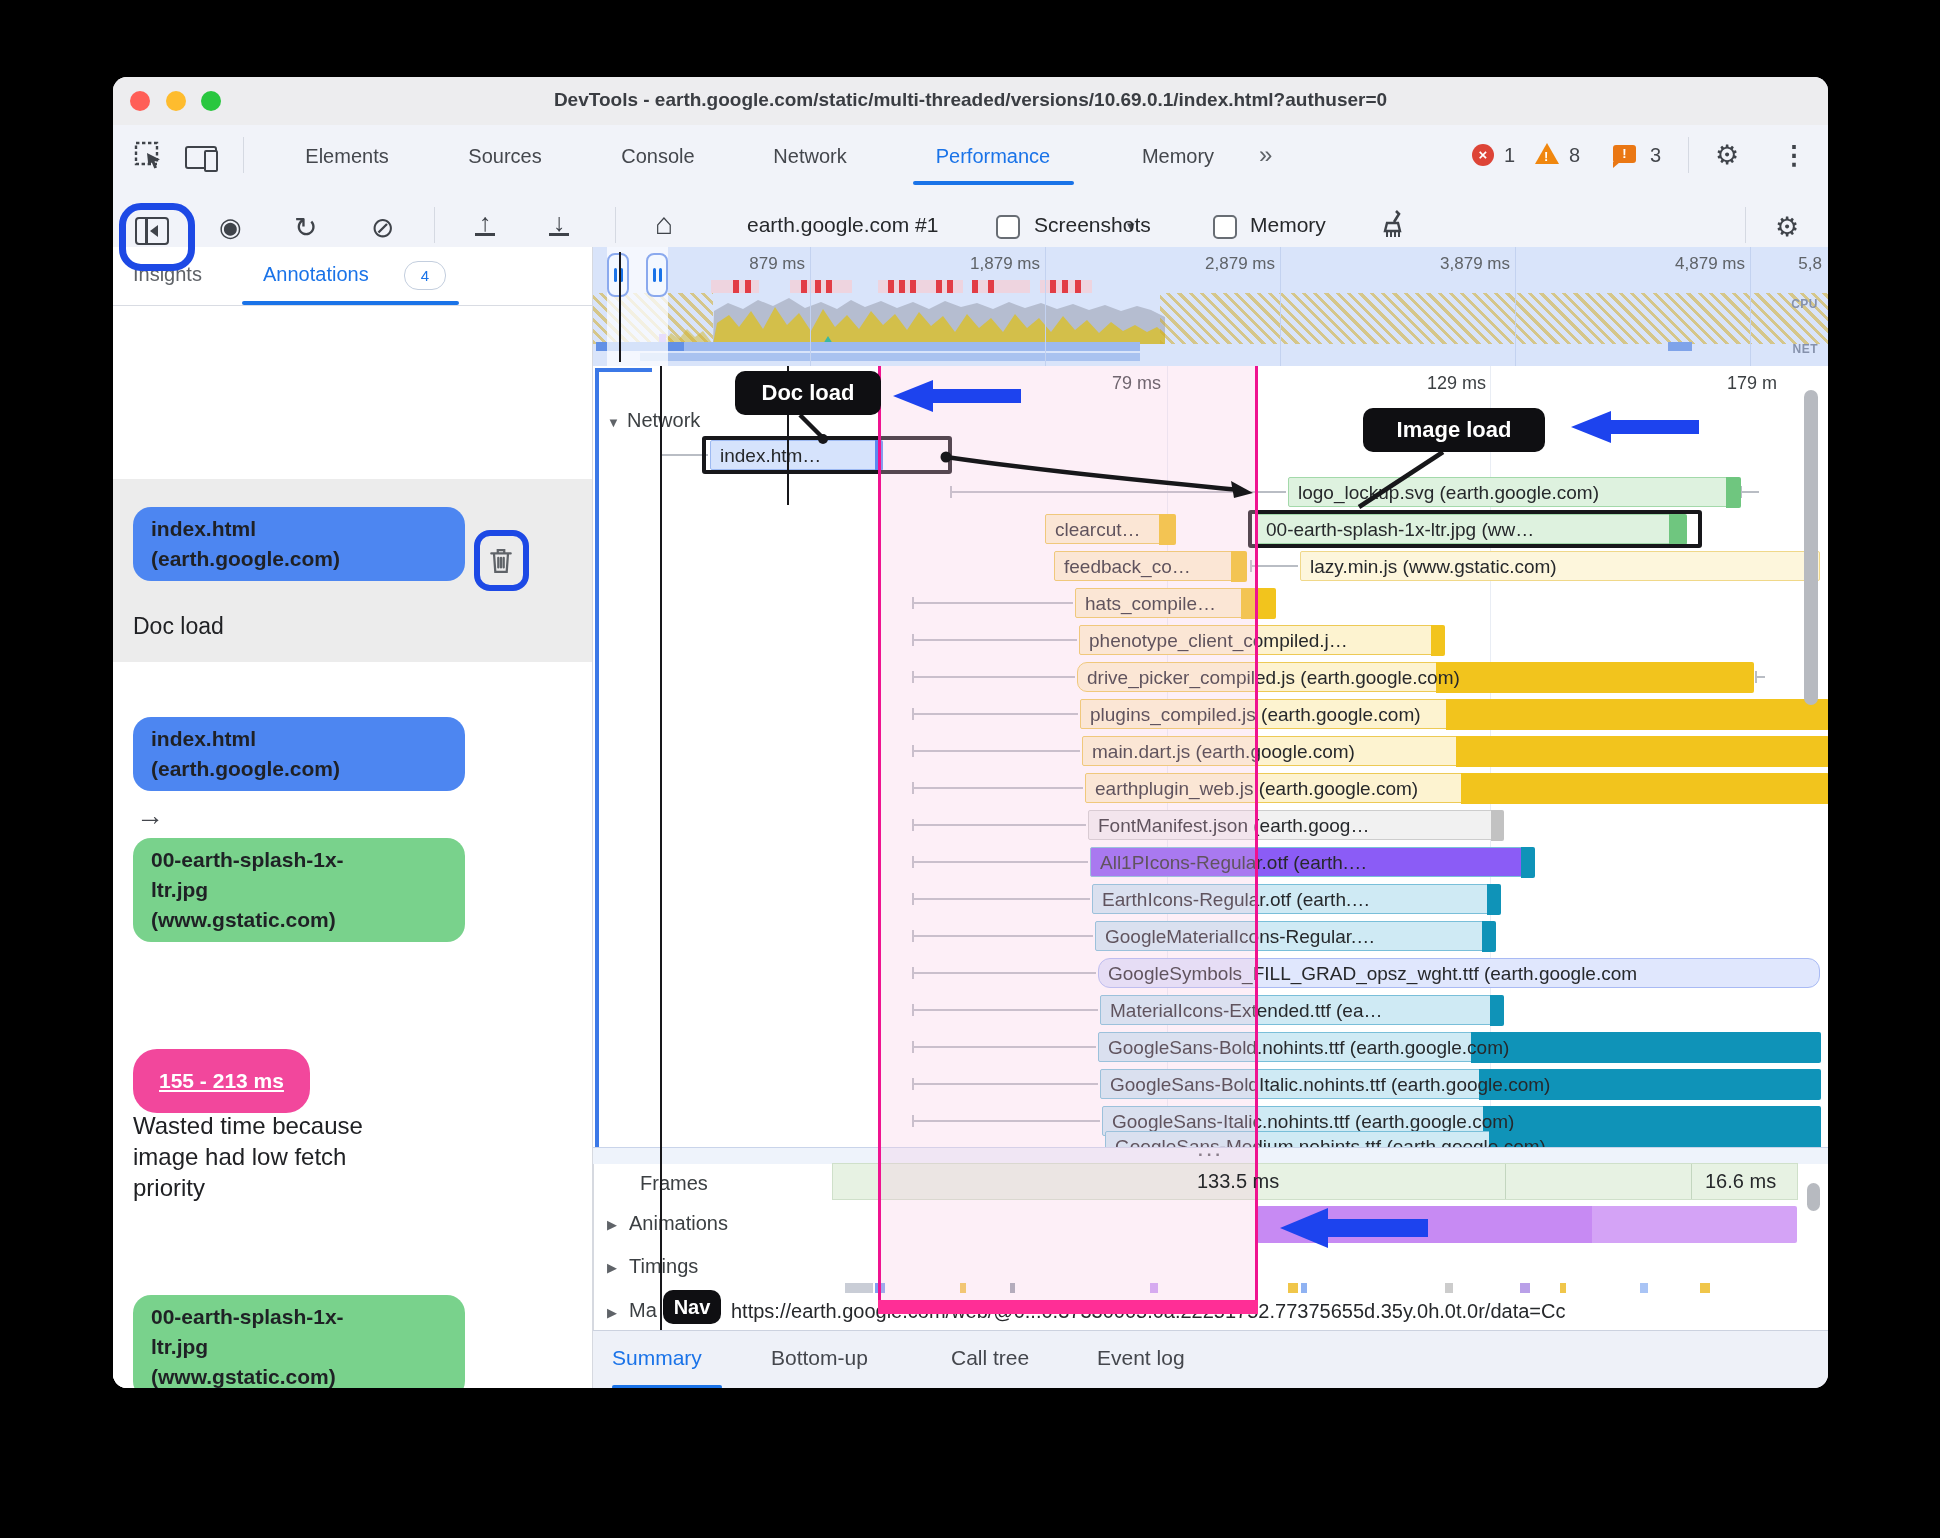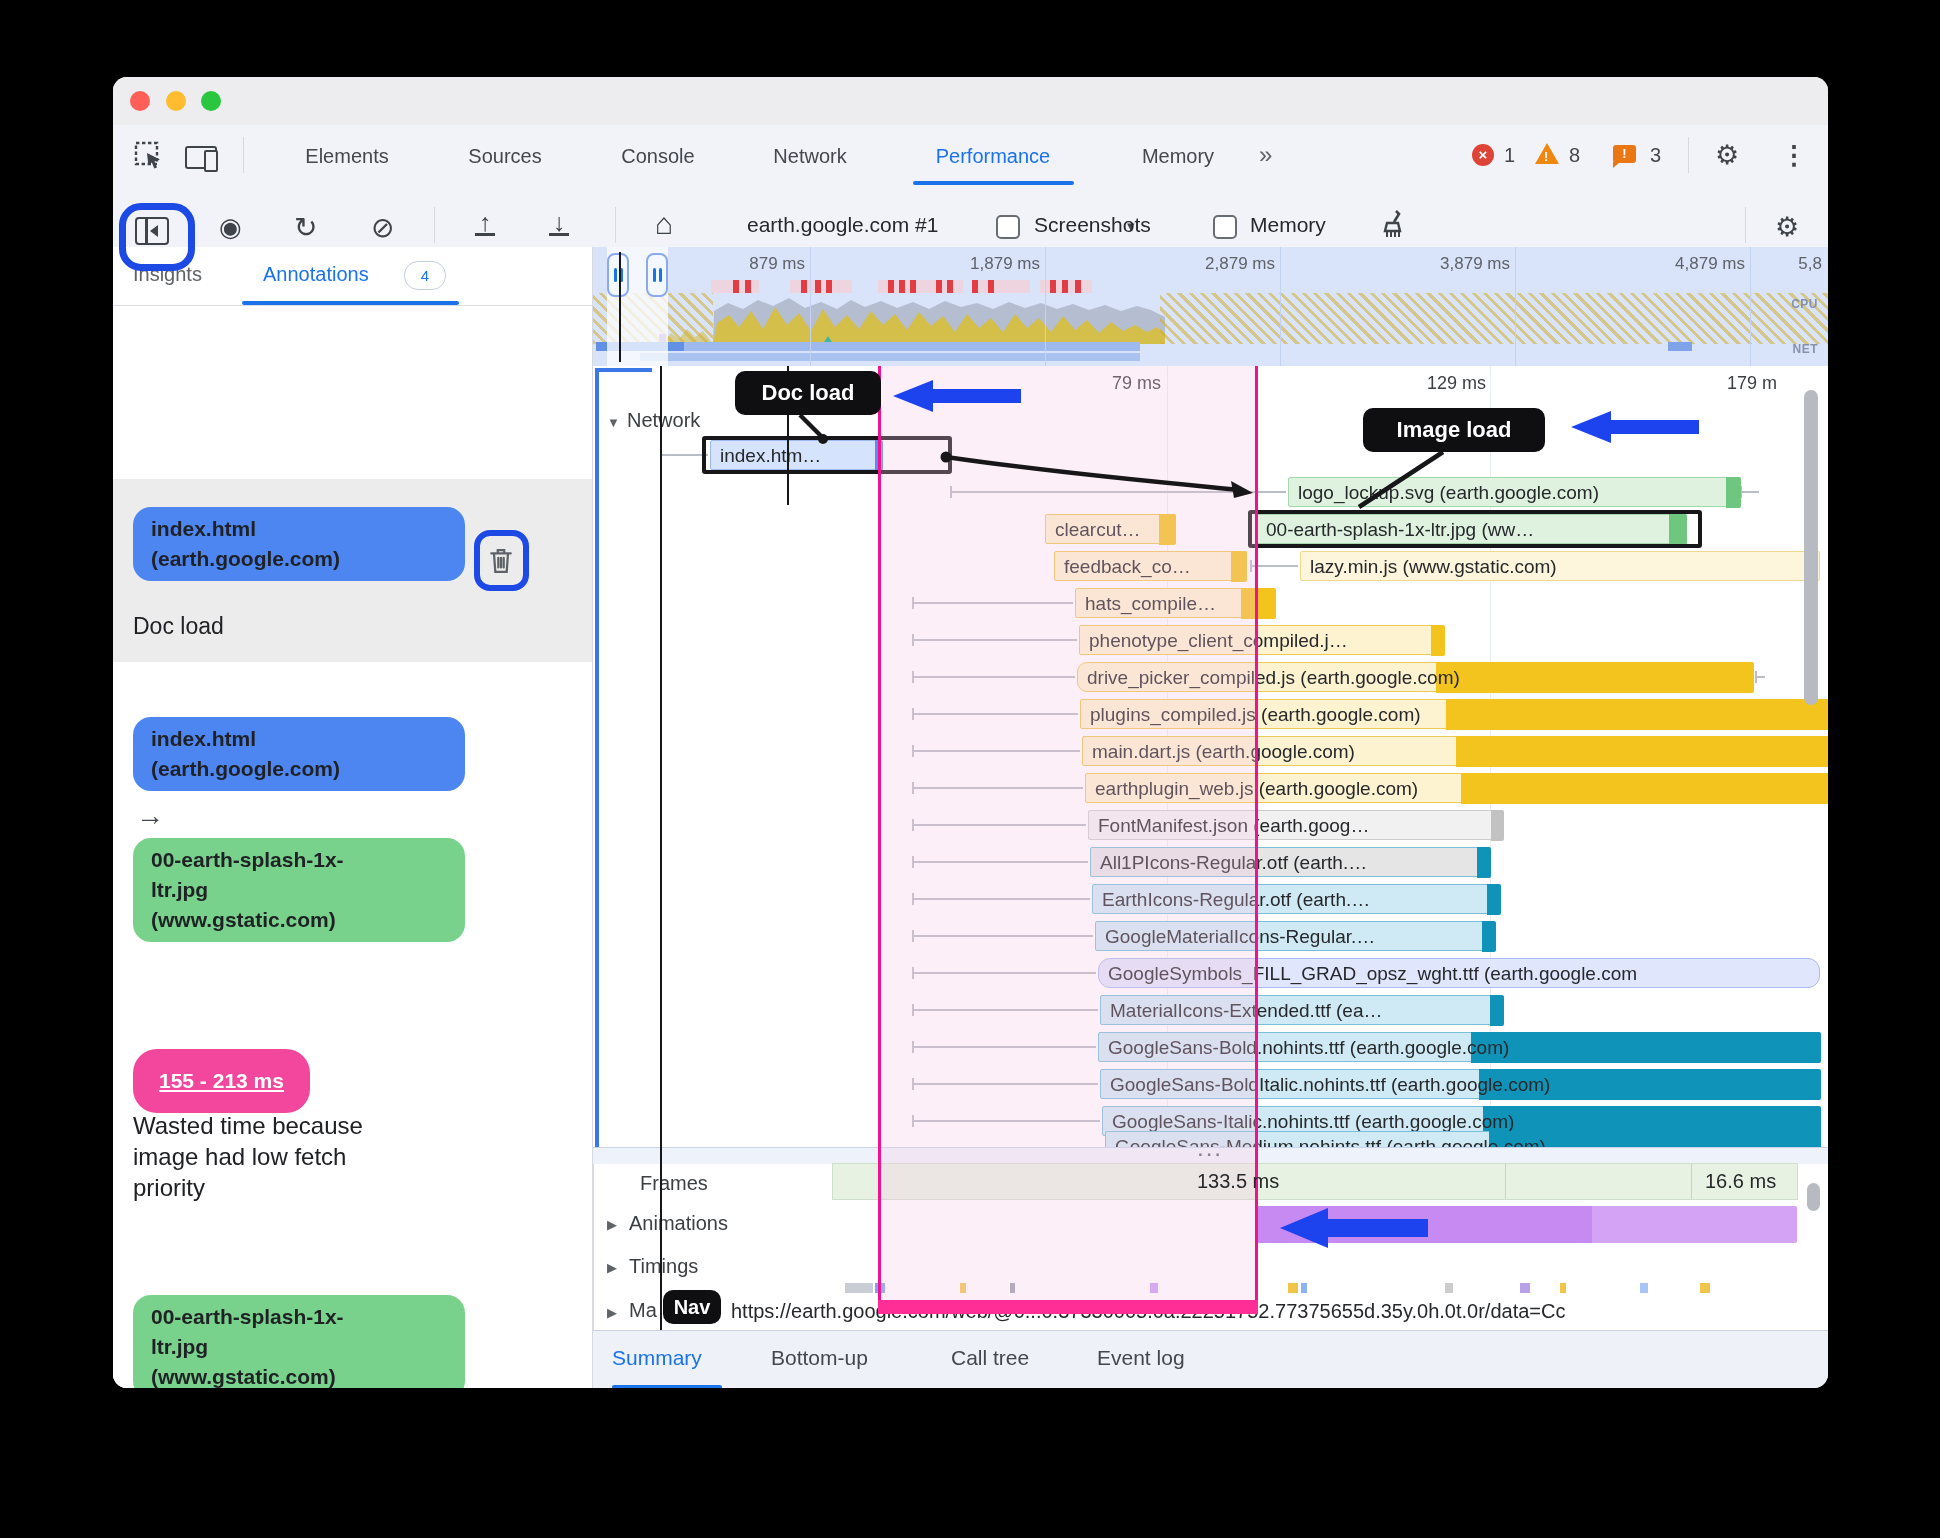--- a/index.html
+++ b/index.html
@@ -50,20 +50,21 @@
 </head>
 <body>
 
 <div id="stage">
 <div id="win">
 
   <div id="titlebar" class="abs">
     <div class="abs light" style="left:17px;background:#ff5f57;"></div>
     <div class="abs light" style="left:53px;background:#febc2e;"></div>
     <div class="abs light" style="left:88px;background:#29c73f;"></div>
+    <div id="title" class="abs nw">DevTools - earth.google.com/static/multi-threaded/versions/10.69.0.1/index.html?authuser=0</div>
   </div>
 
   <div id="tabbar" class="abs">
     <svg class="abs" style="left:20px;top:15px;" width="32" height="32" viewBox="0 0 32 32">
       <rect x="3" y="3" width="21" height="21" fill="none" stroke="#3f434a" stroke-width="2.4" stroke-dasharray="3.4,2.6"></rect>
       <polygon points="14,13 27,19.5 21.5,21.5 24,27.5 21.3,28.6 18.8,22.6 15.3,25.3" fill="#3f434a"></polygon>
     </svg>
     <div class="abs" style="left:72px;top:21px;width:28px;height:19px;border:2.6px solid #3f434a;border-radius:3px;">
       <div class="abs" style="right:-3px;top:2px;width:10px;height:18px;background:#f1f3f9;border:2.6px solid #3f434a;border-radius:2px;"></div>
     </div>
@@ -321,21 +322,21 @@
             <div style="position: absolute; left: 9px; top: 1px; white-space: nowrap;">earthplugin_web.js (earth.google.com)</div>
           </div>
           <div style="position: absolute; left: 319px; top: 458px; width: 174px; height: 2px; background: rgb(185, 189, 196);"></div>
           <div style="position: absolute; left: 319px; top: 453px; width: 2px; height: 12px; background: rgb(185, 189, 196);"></div>
           <div style="position: absolute; left: 495px; top: 444px; width: 415px; height: 30px; background: rgb(241, 241, 241); border: 1.5px solid rgb(205, 205, 205); box-sizing: border-box; border-radius: 2px; font-size: 19px; color: rgb(38, 40, 43); line-height: 27px; z-index: 2;">
             <div style="position: absolute; right: -1.5px; top: -1.5px; bottom: -1.5px; width: 13px; background: rgb(194, 194, 194); border-radius: 0px 2px 2px 0px;"></div>
             <div style="position: absolute; left: 9px; top: 1px; white-space: nowrap;">FontManifest.json (earth.goog…</div>
           </div>
           <div style="position: absolute; left: 319px; top: 495px; width: 176px; height: 2px; background: rgb(185, 189, 196);"></div>
           <div style="position: absolute; left: 319px; top: 490px; width: 2px; height: 12px; background: rgb(185, 189, 196);"></div>
-          <div style="position: absolute; left: 497px; top: 481px; width: 400px; height: 30px; background: #e5e5e5; border: 1.5px solid rgb(121, 191, 217); box-sizing: border-box; border-radius: 2px; font-size: 19px; color: rgb(38, 40, 43); line-height: 27px; z-index: 2;">
+          <div style="position: absolute; left: 497px; top: 481px; width: 444px; height: 30px; background: #8b5cf6; border: 1.5px solid rgb(121, 191, 217); box-sizing: border-box; border-radius: 2px; font-size: 19px; color: rgb(38, 40, 43); line-height: 27px; z-index: 2;">
             <div style="position: absolute; right: -1.5px; top: -1.5px; bottom: -1.5px; width: 14px; background: rgb(15, 147, 184); border-radius: 0px 2px 2px 0px;"></div>
             <div style="position: absolute; left: 9px; top: 1px; white-space: nowrap;">All1PIcons-Regular.otf (earth.…</div>
           </div>
           <div style="position: absolute; left: 319px; top: 532px; width: 178px; height: 2px; background: rgb(185, 189, 196);"></div>
           <div style="position: absolute; left: 319px; top: 527px; width: 2px; height: 12px; background: rgb(185, 189, 196);"></div>
           <div style="position: absolute; left: 499px; top: 518px; width: 408px; height: 30px; background: rgb(207, 234, 244); border: 1.5px solid rgb(121, 191, 217); box-sizing: border-box; border-radius: 2px; font-size: 19px; color: rgb(38, 40, 43); line-height: 27px; z-index: 2;">
             <div style="position: absolute; right: -1.5px; top: -1.5px; bottom: -1.5px; width: 14px; background: rgb(15, 147, 184); border-radius: 0px 2px 2px 0px;"></div>
             <div style="position: absolute; left: 9px; top: 1px; white-space: nowrap;">EarthIcons-Regular.otf (earth.…</div>
           </div>
           <div style="position: absolute; left: 319px; top: 569px; width: 181px; height: 2px; background: rgb(185, 189, 196);"></div>

